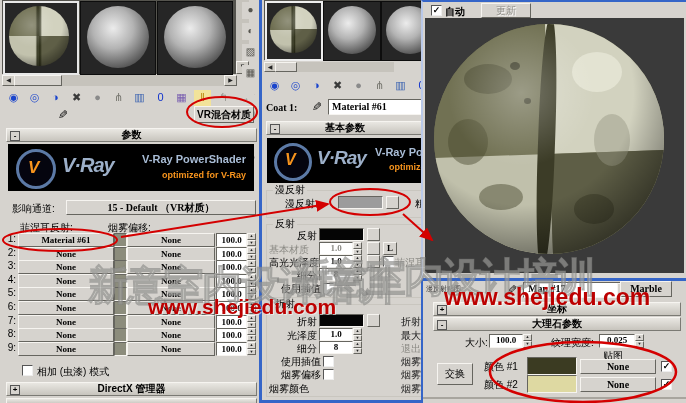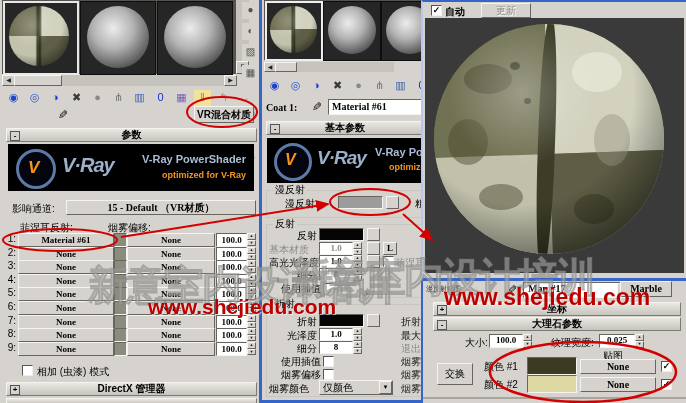--- a/index.html
+++ b/index.html
@@ -313,24 +313,20 @@
           <span>▼</span>
         </div>
       <span class="abs t gray" style="left:134px;top:37px;">退出颜色</span>
       <span class="abs t" style="left:14px;top:50px;">使用插值</span>
       <div class="cb abs" style="left:56px;top:51px;"></div>
       <span class="abs t frag" style="left:134px;top:50px;">烟雾颜色</span>
       <span class="abs t" style="left:14px;top:63px;">烟雾偏移</span>
       <div class="cb abs" style="left:56px;top:64px;"></div>
       <span class="abs t frag" style="left:134px;top:63px;">烟雾倍增</span>
       <span class="abs t" style="left:2px;top:77px;">烟雾颜色</span>
-      <div class="btn abs" style="left:52px;top:75px;width:72px;height:13px;text-align:left;">
-        <span class="t" style="padding-left:3px;">仅颜色</span>
-        <span class="btn abs glyph" style="right:0;top:0;width:11px;height:11px;font-size:6px;line-height:11px;">▼</span>
-      </div>
       <span class="abs t frag" style="left:134px;top:77px;">烟雾偏移</span>
     </div>
   </div>
 
   <div class="abs" style="left:421px;top:0;width:263px;height:276px;background:#d6d3ce;border-left:2px solid #b9c8e8;border-top:2px solid #3565c8;border-bottom:3px solid #3565c8;z-index:3;">
     <div class="cb abs glyph" style="left:8px;top:3px;">✓</div>
     <span class="abs t" style="left:22px;top:3px;font-weight:bold;">自动</span>
     <div class="btn abs" style="left:58px;top:1px;width:48px;height:13px;line-height:13px;color:#8b8a84;text-shadow:1px 1px 0 #fff;">更新</div>
     <div class="abs" style="left:2px;top:16px;width:259px;height:255px;background:#3a3a3a;overflow:hidden;">
       <div class="abs" style="left:9px;top:6px;width:230px;height:230px;border-radius:50%;overflow:hidden;background:#717153;">

